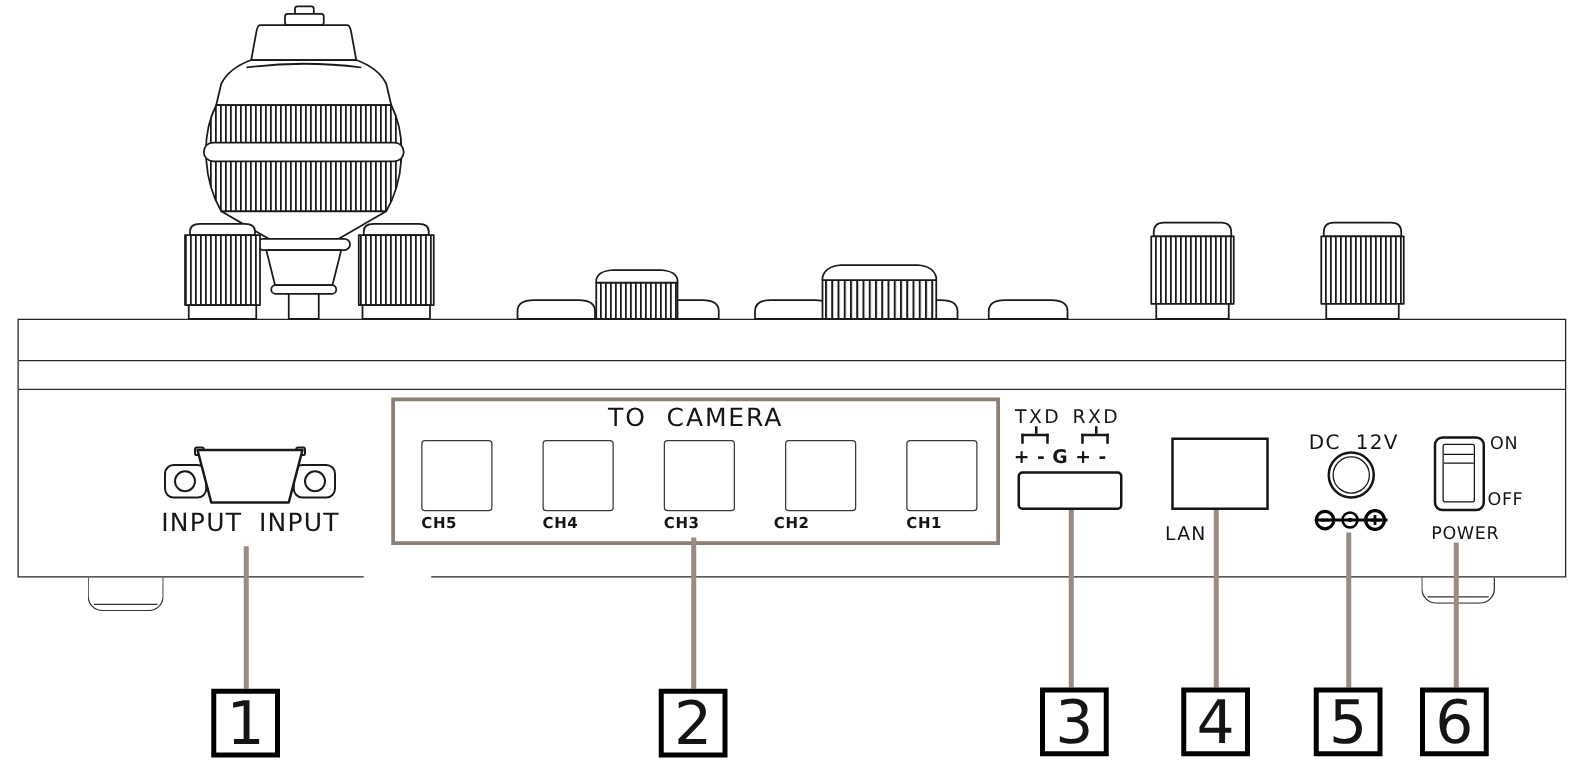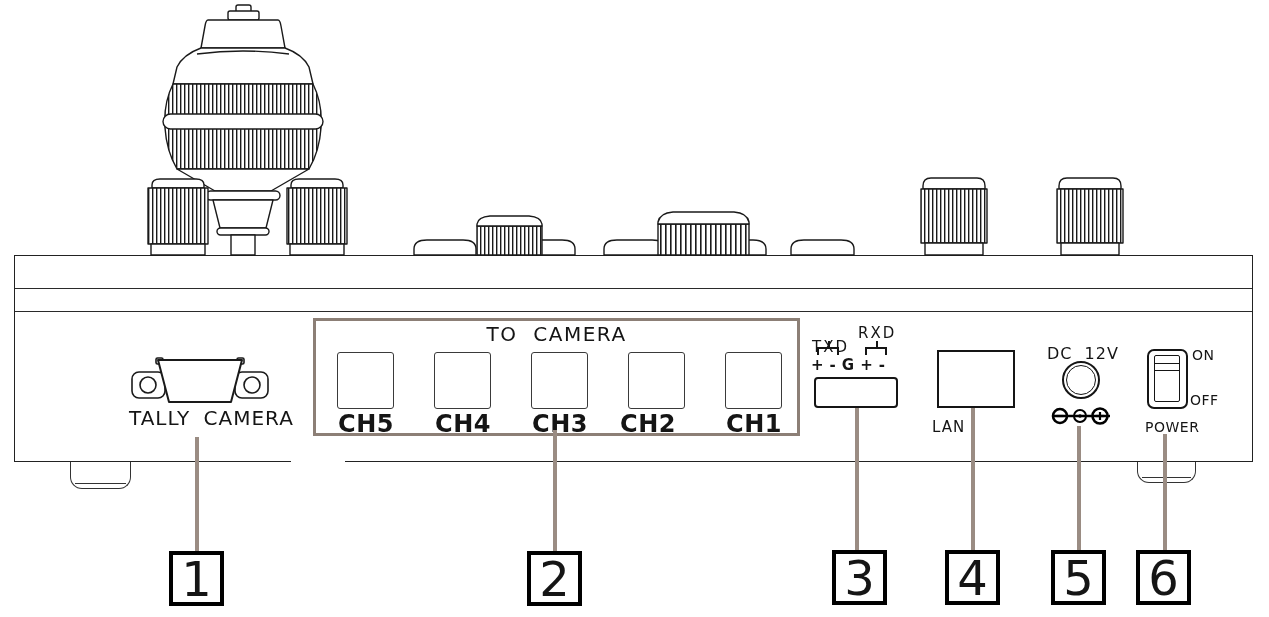--- a/index.html
+++ b/index.html
@@ -19,22 +19,22 @@
   .hline{position:absolute;left:0;right:0;border-top:1.4px solid #2a2a2a;}
   #bottom-gap{position:absolute;left:291px;top:459px;width:54px;height:6px;background:#fff;z-index:3;}
   .foot{position:absolute;background:#fff;border:1.5px solid #333;border-top:none;
     border-radius:0 0 12px 12px;box-sizing:border-box;z-index:0;}
   .foot .inner{position:absolute;left:4px;right:4px;bottom:4px;border-top:1.2px solid #333;}
   
   #camera-box{position:absolute;left:313px;top:318px;width:481px;height:112px;
     border:3px solid var(--camera-box-border);background:#fff;box-sizing:content-box;z-index:4;}
   .port{position:absolute;top:31px;width:57px;height:57px;border:1.4px solid #3a3a3a;
     border-radius:3px;background:#fff;box-sizing:border-box;}
-  .chlbl{position:absolute;top:91px;width:57px;text-align:right;font-weight:bold;
-    font-size:24px;letter-spacing:0.5px;line-height:1;}
+  .chlbl{position:absolute;top:91px;width:57px;text-align:left;font-weight:bold;
+    font-size:12px;letter-spacing:0.5px;line-height:1;}
   
   .bracket{position:absolute;width:22px;height:8px;border-top:2px solid var(--ink);
     border-left:2px solid var(--ink);border-right:2px solid var(--ink);box-sizing:border-box;z-index:4;}
   .stem{position:absolute;width:2px;height:6px;background:var(--ink);z-index:4;}
   #pins-row{position:absolute;left:811px;top:356px;width:74px;display:flex;
     justify-content:space-between;font-weight:bold;font-size:15px;z-index:4;}
   #terminal-block{position:absolute;left:814px;top:377px;width:84px;height:31px;
     border:2px solid var(--ink);border-radius:4px;background:#fff;box-sizing:border-box;z-index:4;}
   
   #lan-port{position:absolute;left:937px;top:350px;width:78px;height:58px;
@@ -147,37 +147,37 @@
     <g stroke="#1a1a1a" stroke-width="1.6" fill="#ffffff" stroke-linejoin="round">
       <rect x="2" y="16" width="33" height="26" rx="7"></rect>
       <circle cx="18" cy="29" r="8"></circle>
       <rect x="105" y="16" width="33" height="26" rx="7"></rect>
       <circle cx="122" cy="29" r="8"></circle>
       <rect x="26" y="2" width="7" height="6" rx="1.5"></rect>
       <rect x="107" y="2" width="7" height="6" rx="1.5"></rect>
       <path d="M28,4 L112,4 L101,46 L39,46 Z" stroke-width="2"></path>
     </g>
   </svg>
-  <div class="lbl" style="left:129px;top:408px;width:142px;text-align:center;font-size:20px;letter-spacing:1px;word-spacing:6px;z-index:4;">TALLY CAMERA</div>
+  <div class="lbl" style="left:129px;top:408px;width:142px;text-align:center;font-size:20px;letter-spacing:1px;word-spacing:6px;z-index:4;">INPUT INPUT</div>
 
   <div id="camera-box">
     <div class="lbl" style="left:0;right:0;top:3px;text-align:center;font-size:20px;letter-spacing:1.5px;word-spacing:8px;position:absolute;">TO CAMERA</div>
     <div class="port" style="left:21px"></div>
     <div class="port" style="left:118px"></div>
     <div class="port" style="left:215px"></div>
     <div class="port" style="left:312px"></div>
     <div class="port" style="left:409px"></div>
     <div class="chlbl" style="left:21px">CH5</div>
     <div class="chlbl" style="left:118px">CH4</div>
     <div class="chlbl" style="left:215px">CH3</div>
     <div class="chlbl" style="left:303px">CH2</div>
     <div class="chlbl" style="left:409px">CH1</div>
   </div>
 
-  <div class="lbl" style="left:812px;top:340px;font-size:15px;letter-spacing:2px;z-index:4;">TXD</div>
+  <div class="lbl" style="left:812px;top:326px;font-size:15px;letter-spacing:2px;z-index:4;">TXD</div>
   <div class="lbl" style="left:858px;top:326px;font-size:15px;letter-spacing:2px;z-index:4;">RXD</div>
   <div class="stem" style="left:828px;top:341px;"></div>
   <div class="stem" style="left:876px;top:341px;"></div>
   <div class="bracket" style="left:817px;top:347px;"></div>
   <div class="bracket" style="left:865px;top:347px;"></div>
   <div id="pins-row">
     <span>+</span>
     <span>-</span>
     <span>G</span>
     <span>+</span>

